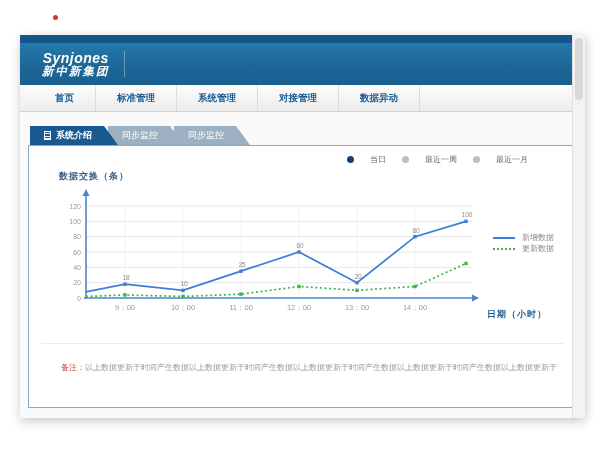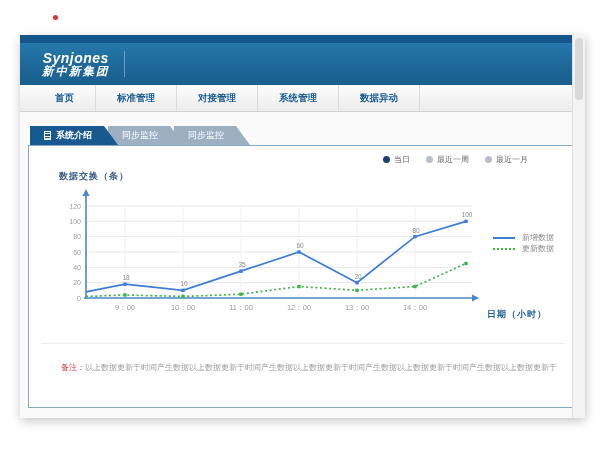--- a/index.html
+++ b/index.html
@@ -54,21 +54,21 @@
     font-size:9px; }
   .tab.active { background:#185a8f; font-weight:bold; z-index:3; }
   .tab.inactive { background:#9cb0c2; z-index:1; }
   .doc-icon { width:7px; height:9px; border:1px solid #fff; background:
     repeating-linear-gradient(180deg, transparent 0 1.5px, rgba(255,255,255,.9) 1.5px 2.5px); }
 
   
   .panel { position:absolute; left:8px; top:110px; width:549px; height:263px;
     background:#fff; border:1px solid #85abc9; }
   .range-group { position:absolute; right:48px; top:8px; display:flex; gap:16px; align-items:center; }
-  .range-opt { display:flex; align-items:center; gap:4px; font-size:8px; color:#666; cursor:pointer; }
+  .range-opt { display:flex; align-items:center; gap:16px; font-size:8px; color:#666; cursor:pointer; }
   .range-dot { width:7px; height:7px; border-radius:50%; background:#b9bfc6; }
   .range-opt.selected .range-dot { background:#1a3f73; }
   .chart-title { position:absolute; left:30px; top:24px; font-size:9px; font-weight:bold;
     color:#3a5f85; letter-spacing:1px; }
   .chart-svg { position:absolute; left:27px; top:40px; }
   .xaxis-label { position:absolute; left:458px; top:162px; font-size:9px; font-weight:bold;
     color:#1b5e97; letter-spacing:1px; }
   .chart-legend { position:absolute; left:464px; top:86px; display:flex; flex-direction:column; }
   .legend-item { display:flex; align-items:center; gap:7px; font-size:8px; color:#888; cursor:pointer; }
   .legend-line { width:22px; height:0; border-top-width:2px; }
@@ -97,22 +97,22 @@
         <div class="logo-en">Synjones</div>
         <div class="logo-cn">新中新集团</div>
       </div>
       <div class="header-divider"></div>
 
     </div>
 
     <div class="nav">
       <div class="nav-item">首页</div>
       <div class="nav-item">标准管理</div>
+      <div class="nav-item">系统管理</div>
       <div class="nav-item">对接管理</div>
-      <div class="nav-item">系统管理</div>
       <div class="nav-item">数据异动</div>
     </div>
 
     <div class="tabs">
       <div class="tab active">
         <span class="doc-icon"></span>
         <span>系统介绍</span>
       </div>
       <div class="tab inactive">
         <span>同步监控</span>

